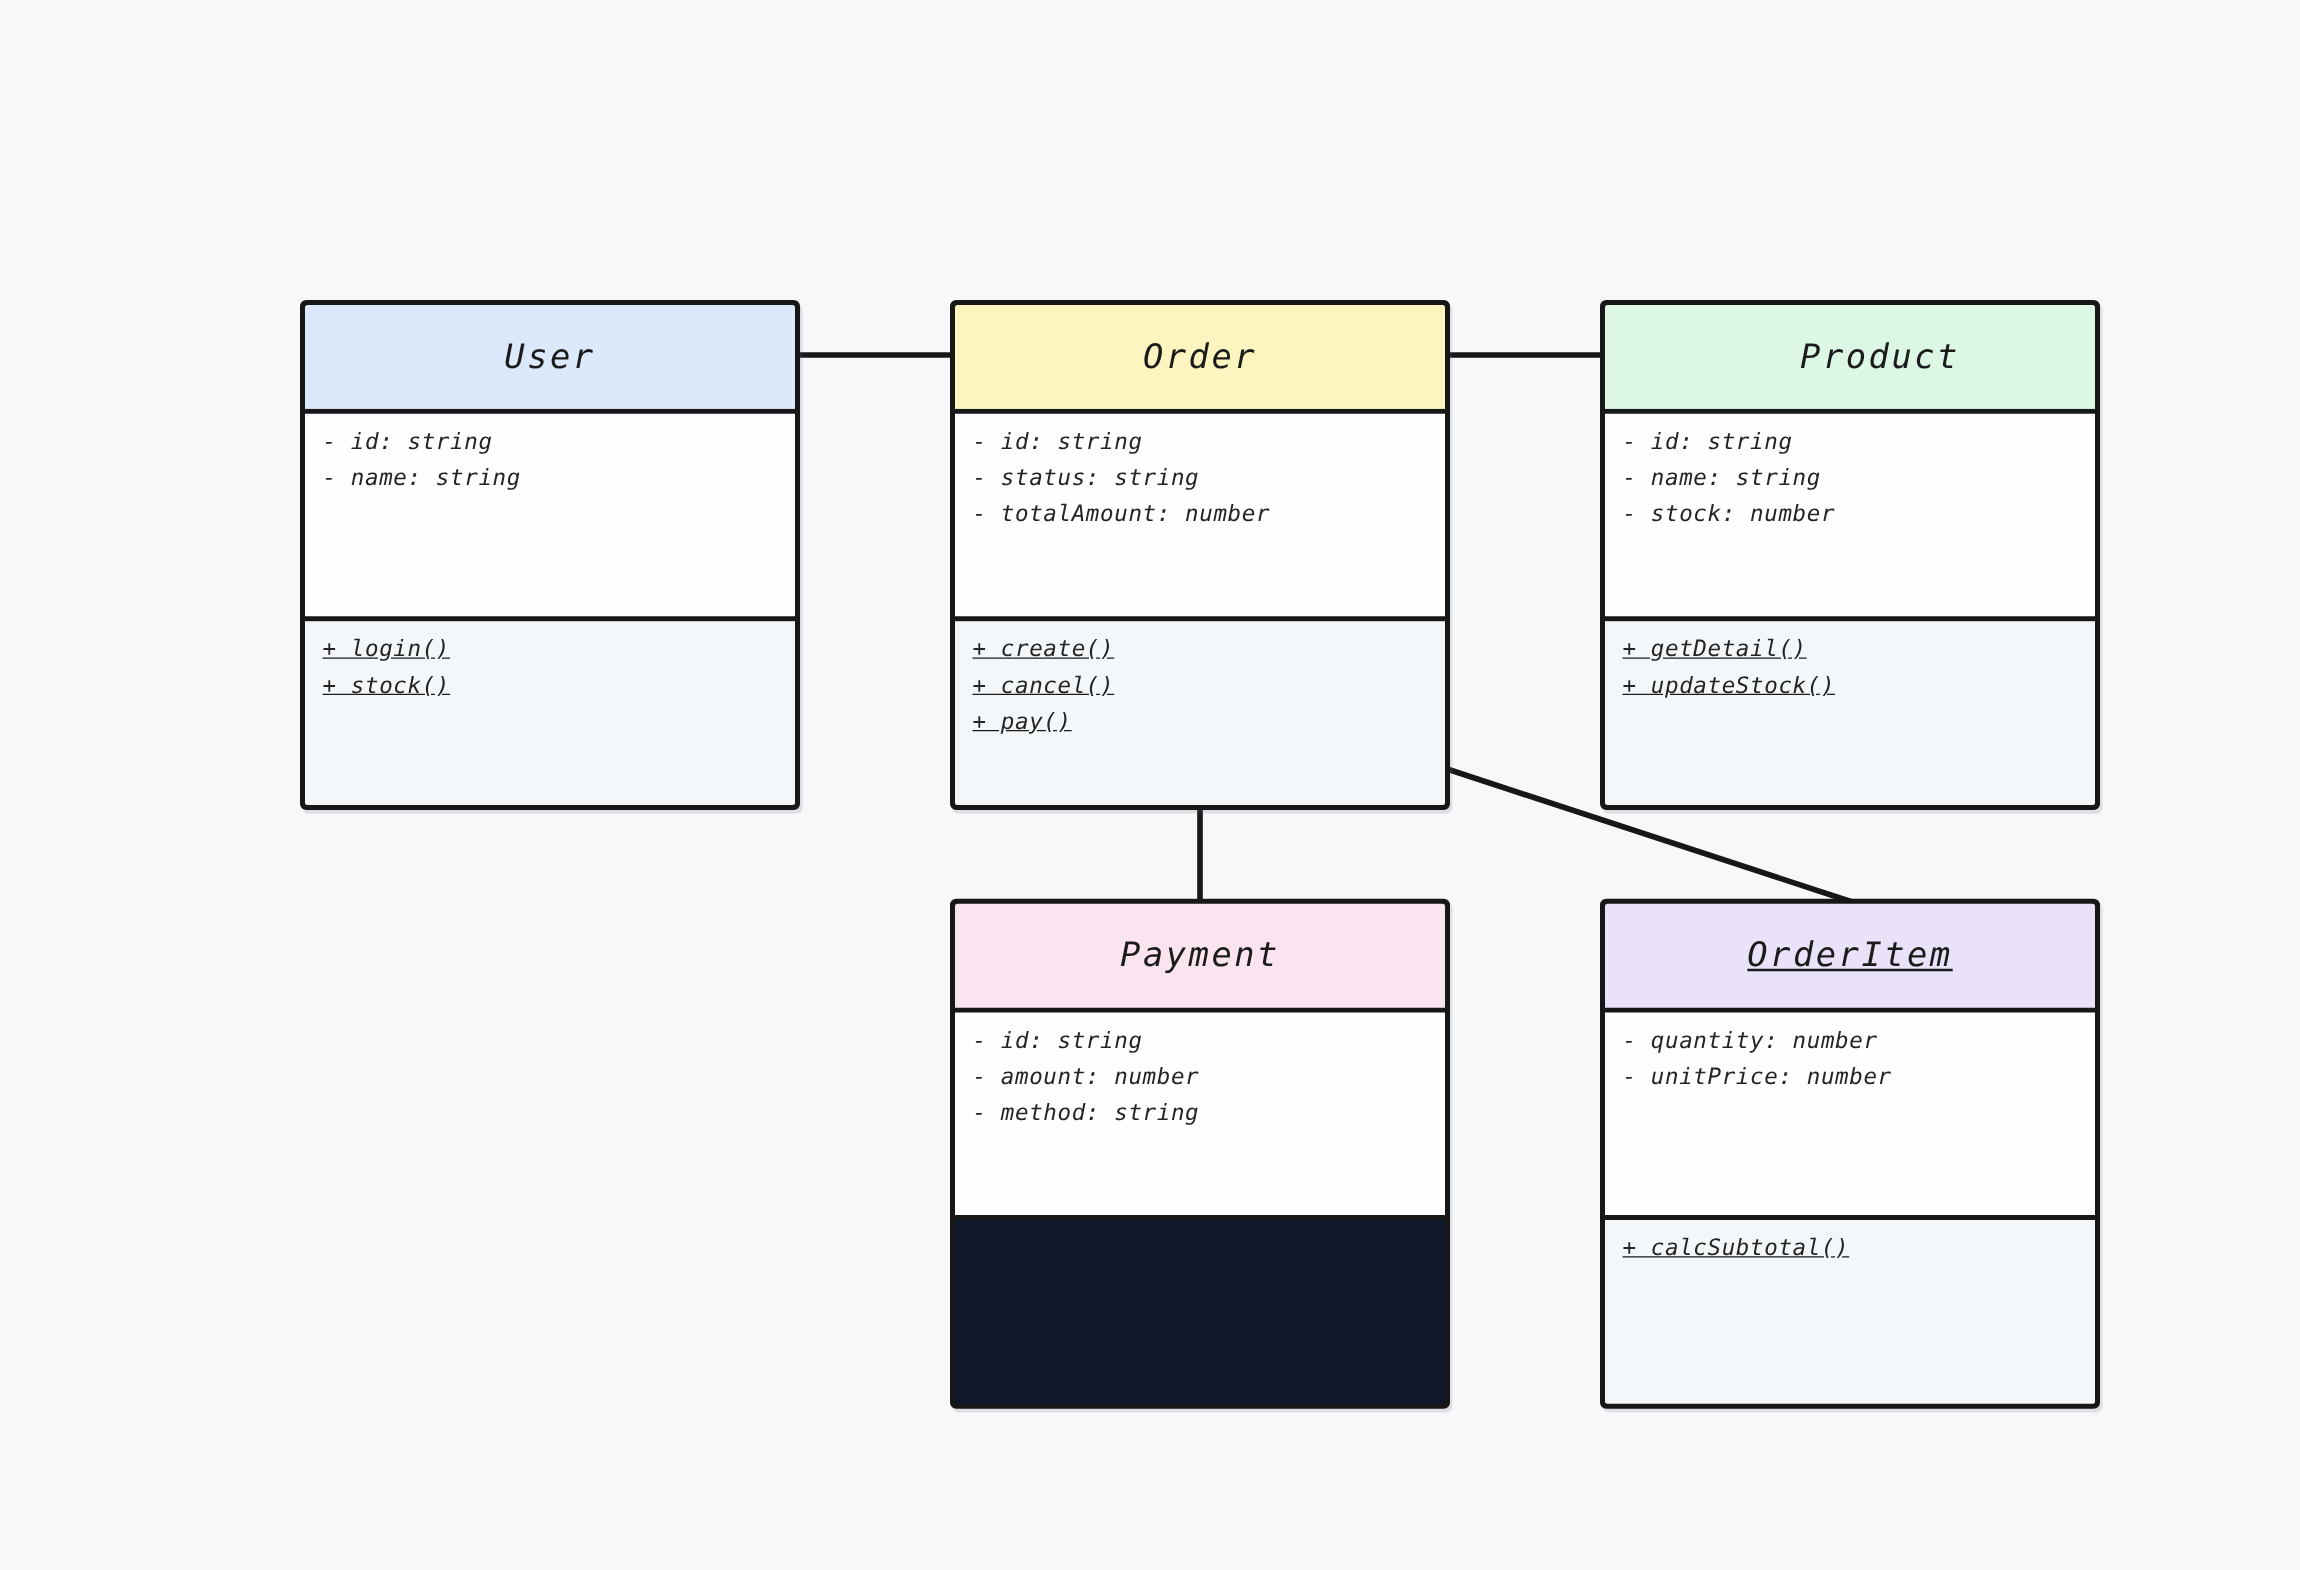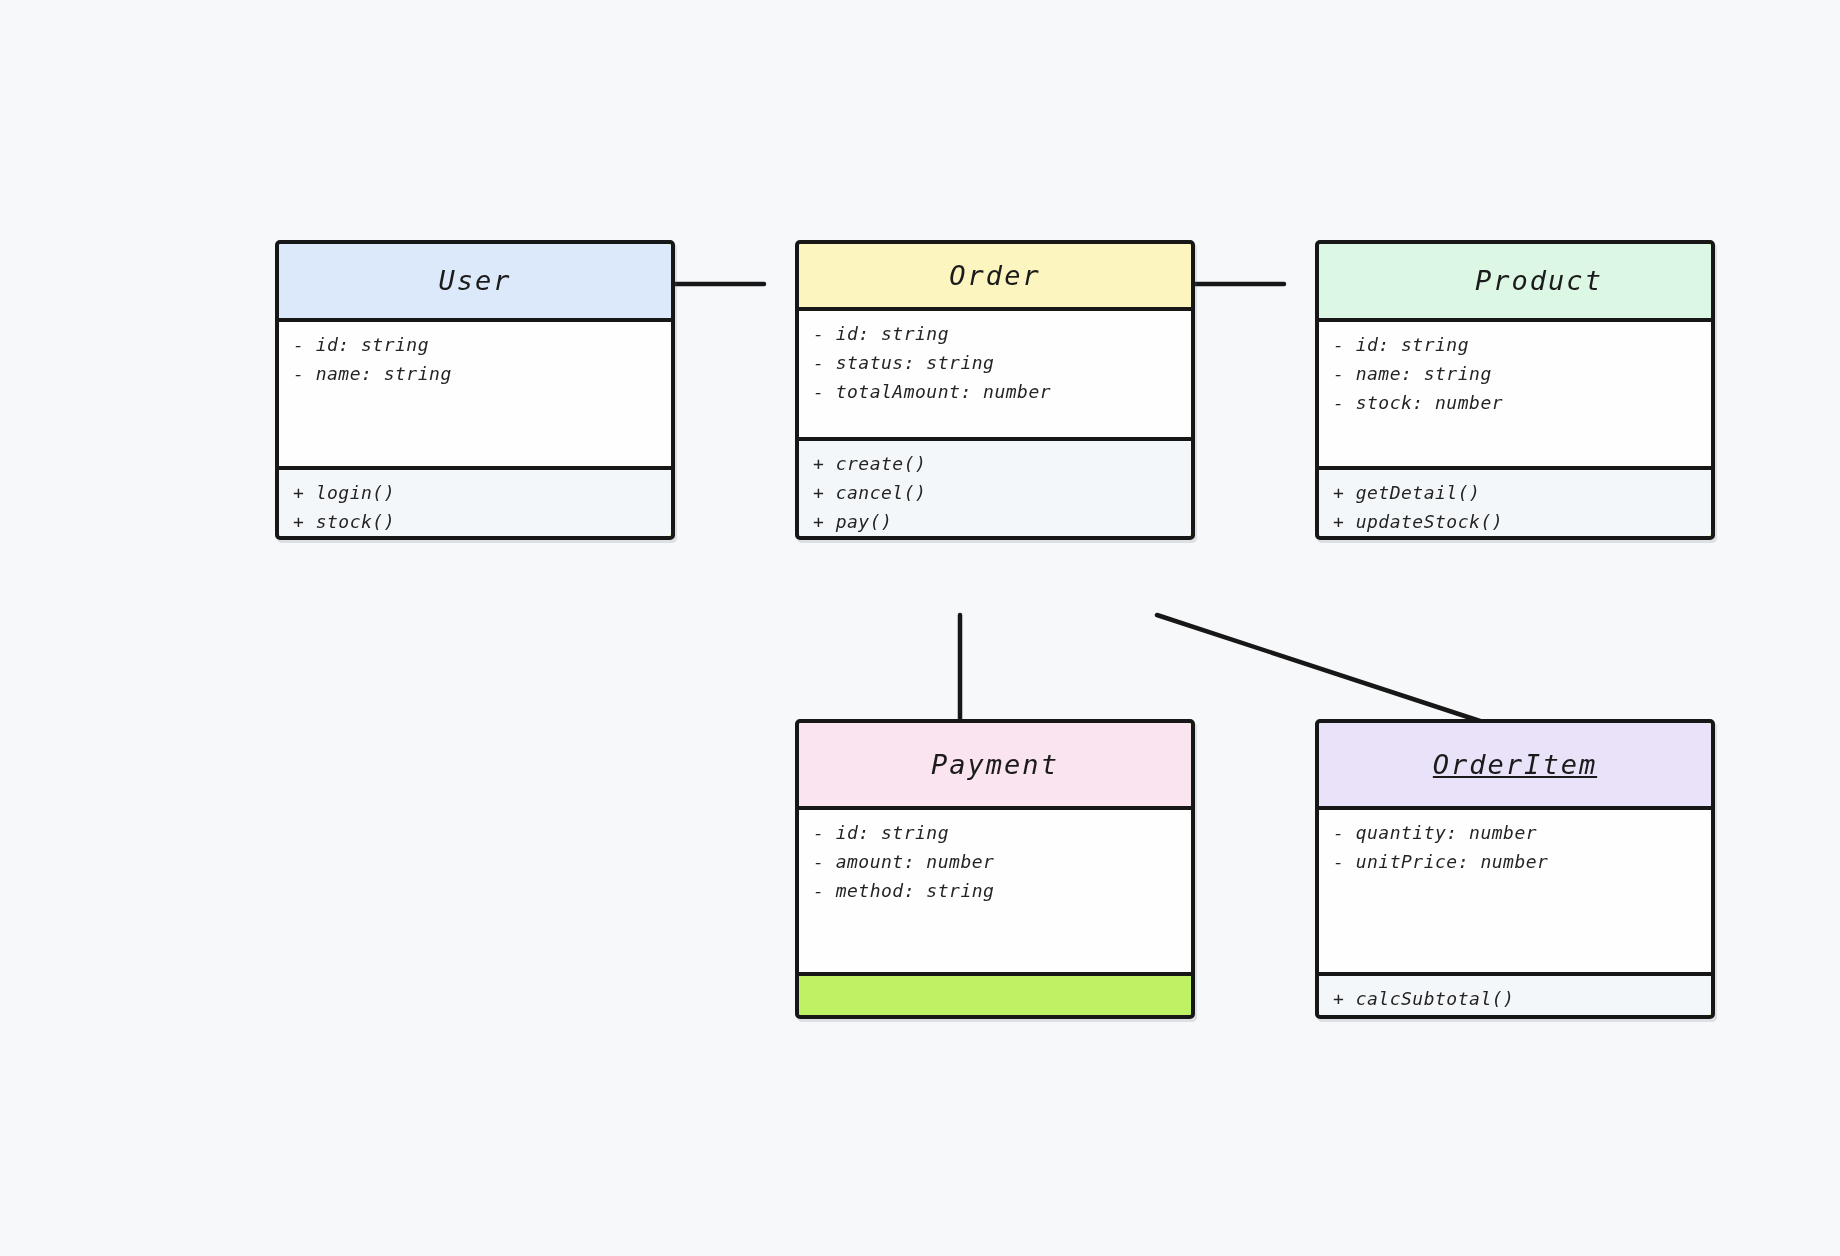--- a/index.html
+++ b/index.html
@@ -24,29 +24,28 @@
   #edges {
     position: absolute;
     left: 0;
     top: 0;
     width: 1840px;
     height: 1256px;
   }
   .class-box {
     position: absolute;
     width: 400px;
-    height: 300px;
+    height: 408px;
     box-sizing: border-box;
     border: 4px solid #171717;
     border-radius: 5px;
-    background: #bef264;
+    background: #0f172a;
     display: flex;
     flex-direction: column;
     box-shadow: 2px 3px 0 rgba(100,110,125,0.18);
-    margin-left: 35px;
   }
   .class-header {
     height: 83px;
     box-sizing: content-box;
     border-bottom: 4px solid #171717;
     display: flex;
     align-items: center;
     justify-content: center;
     border-radius: 2px 2px 0 0;
   }
@@ -61,20 +60,21 @@
     box-sizing: content-box;
     border-bottom: 4px solid #171717;
     background: #fefefe;
     padding: 8px 10px 0 14px;
   }
   .class-methods {
     flex: 1;
     background: #f4f7f9;
     padding: 8px 18px 0 14px;
     border-radius: 0 0 2px 2px;
+    text-decoration: underline;
   }
   .member {
     font-size: 18px;
     font-style: italic;
     line-height: 29px;
     white-space: pre;
     color: #242424;
     letter-spacing: 0.5px;
   }
   

